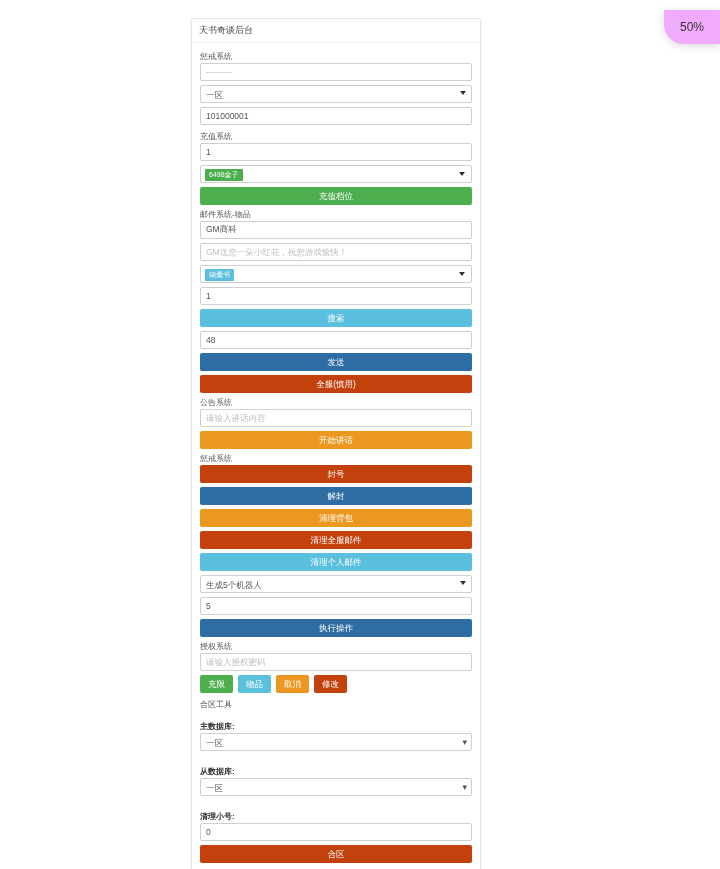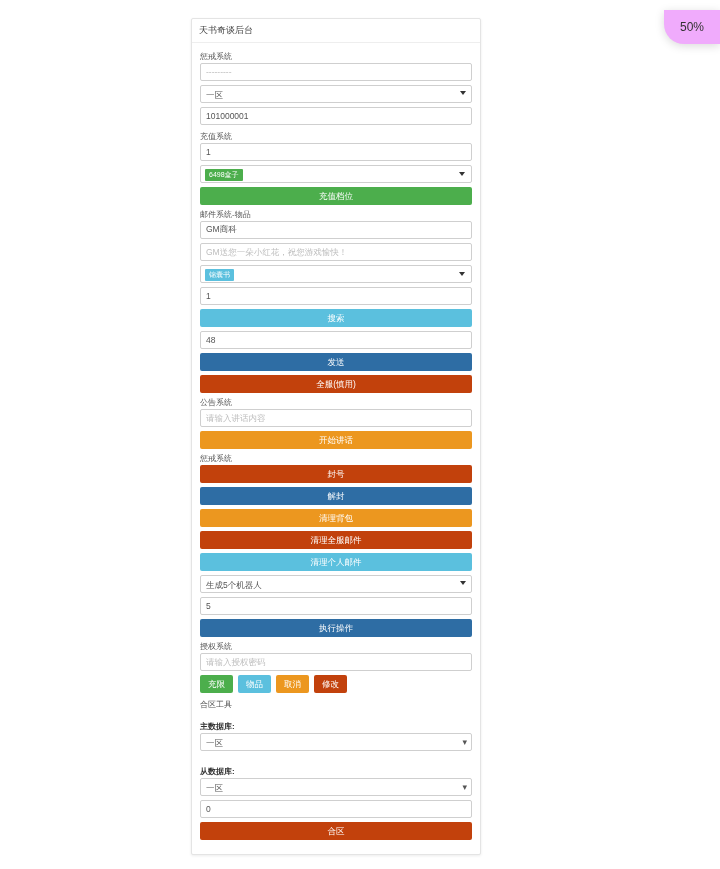--- a/index.html
+++ b/index.html
@@ -239,17 +239,18 @@
       </select>
       <span class="chevron">▾</span>
     </div>
     <div class="label-strong">从数据库:</div>
     <div class="select-wrap">
       <select class="form-control">
         <option>一区</option>
       </select>
       <span class="chevron">▾</span>
     </div>
+    <div class="label-strong">清理小号:</div>
     <input class="form-control" value="0" style="">
     <button class="btn btn-red">合区</button>
 
   </div>
 </div>
 
 </body></html>

